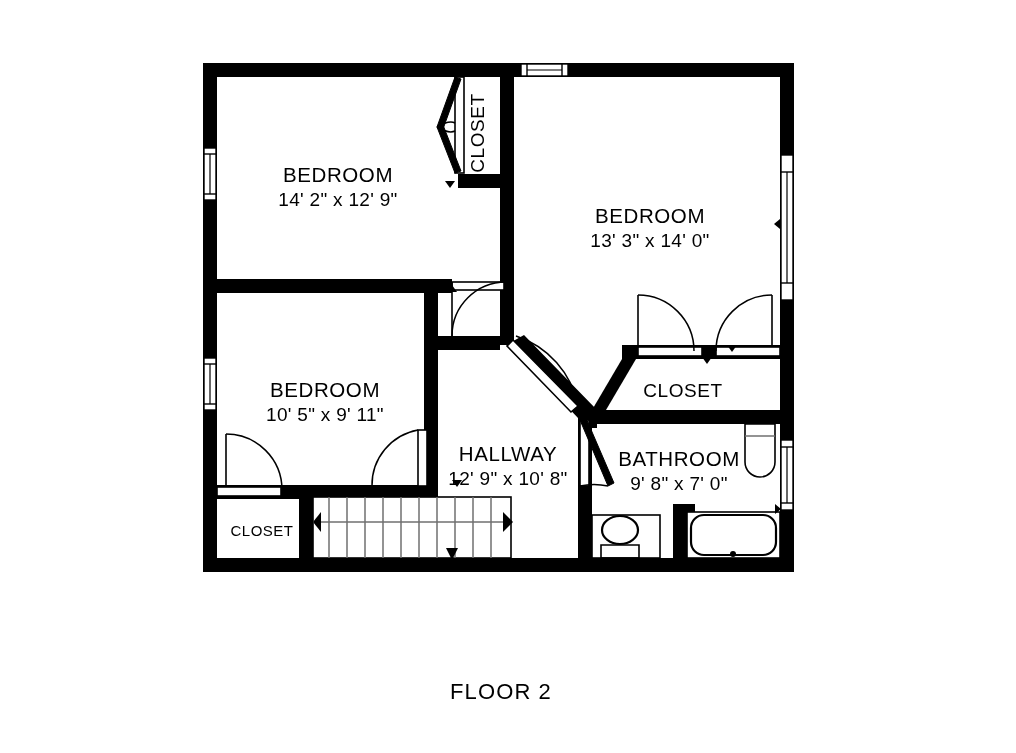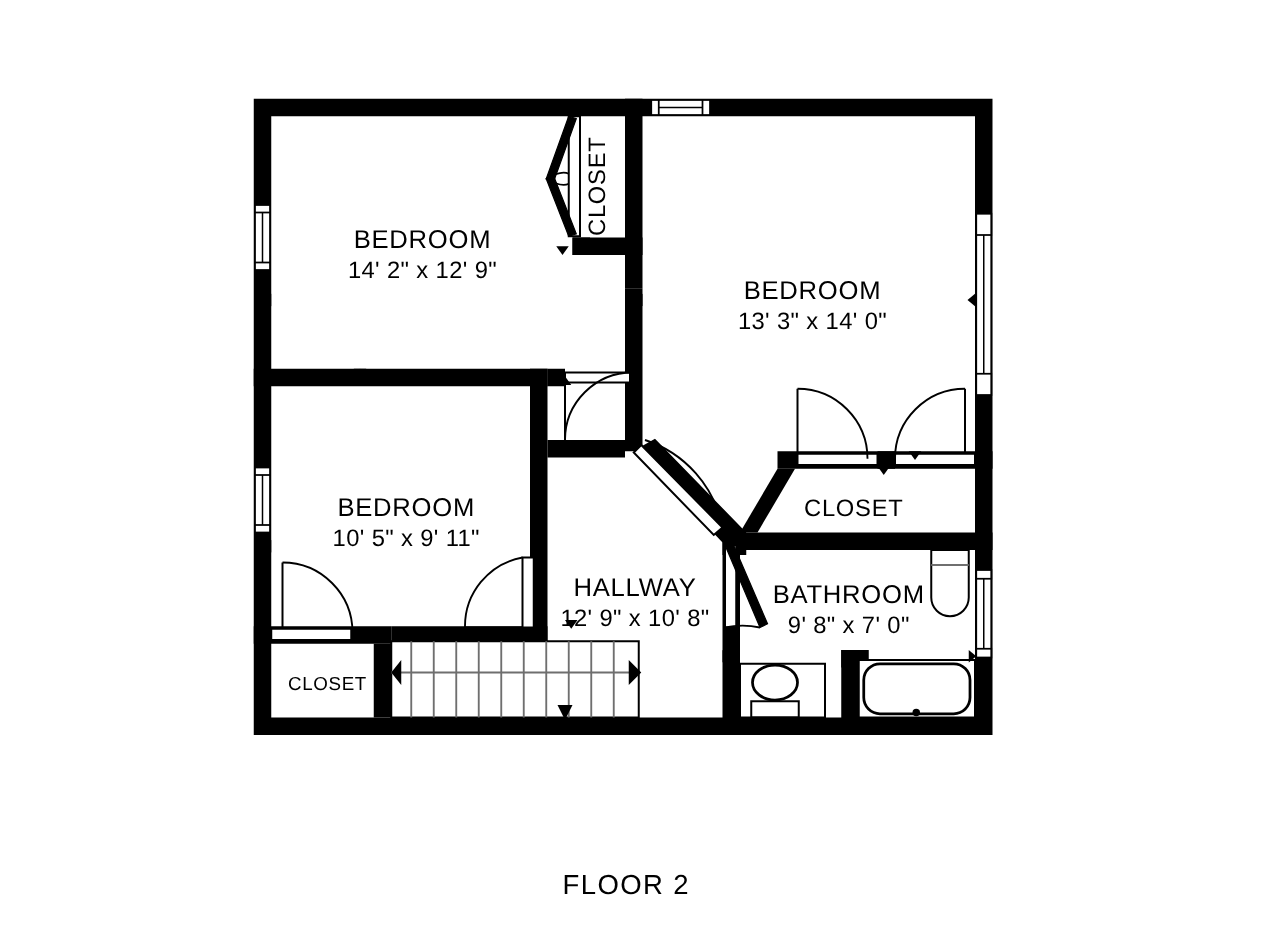--- a/index.html
+++ b/index.html
@@ -11,21 +11,21 @@
   body {
     width: 1016px;
     height: 753px;
     font-family: "Liberation Sans", sans-serif;
     color: #000000;
     overflow: hidden;
     position: relative;
   }
   #plan-wrap {
     position: absolute;
-    left: 0; top: 16px;
+    left: 0; top: 0;
     width: 1016px;
     height: 592px;
     text-align: right;
   }
   svg#floorplan {
     display: block;
     width: 1016px;
     height: 753px;
   }
   .wall      { fill: #000000; }

